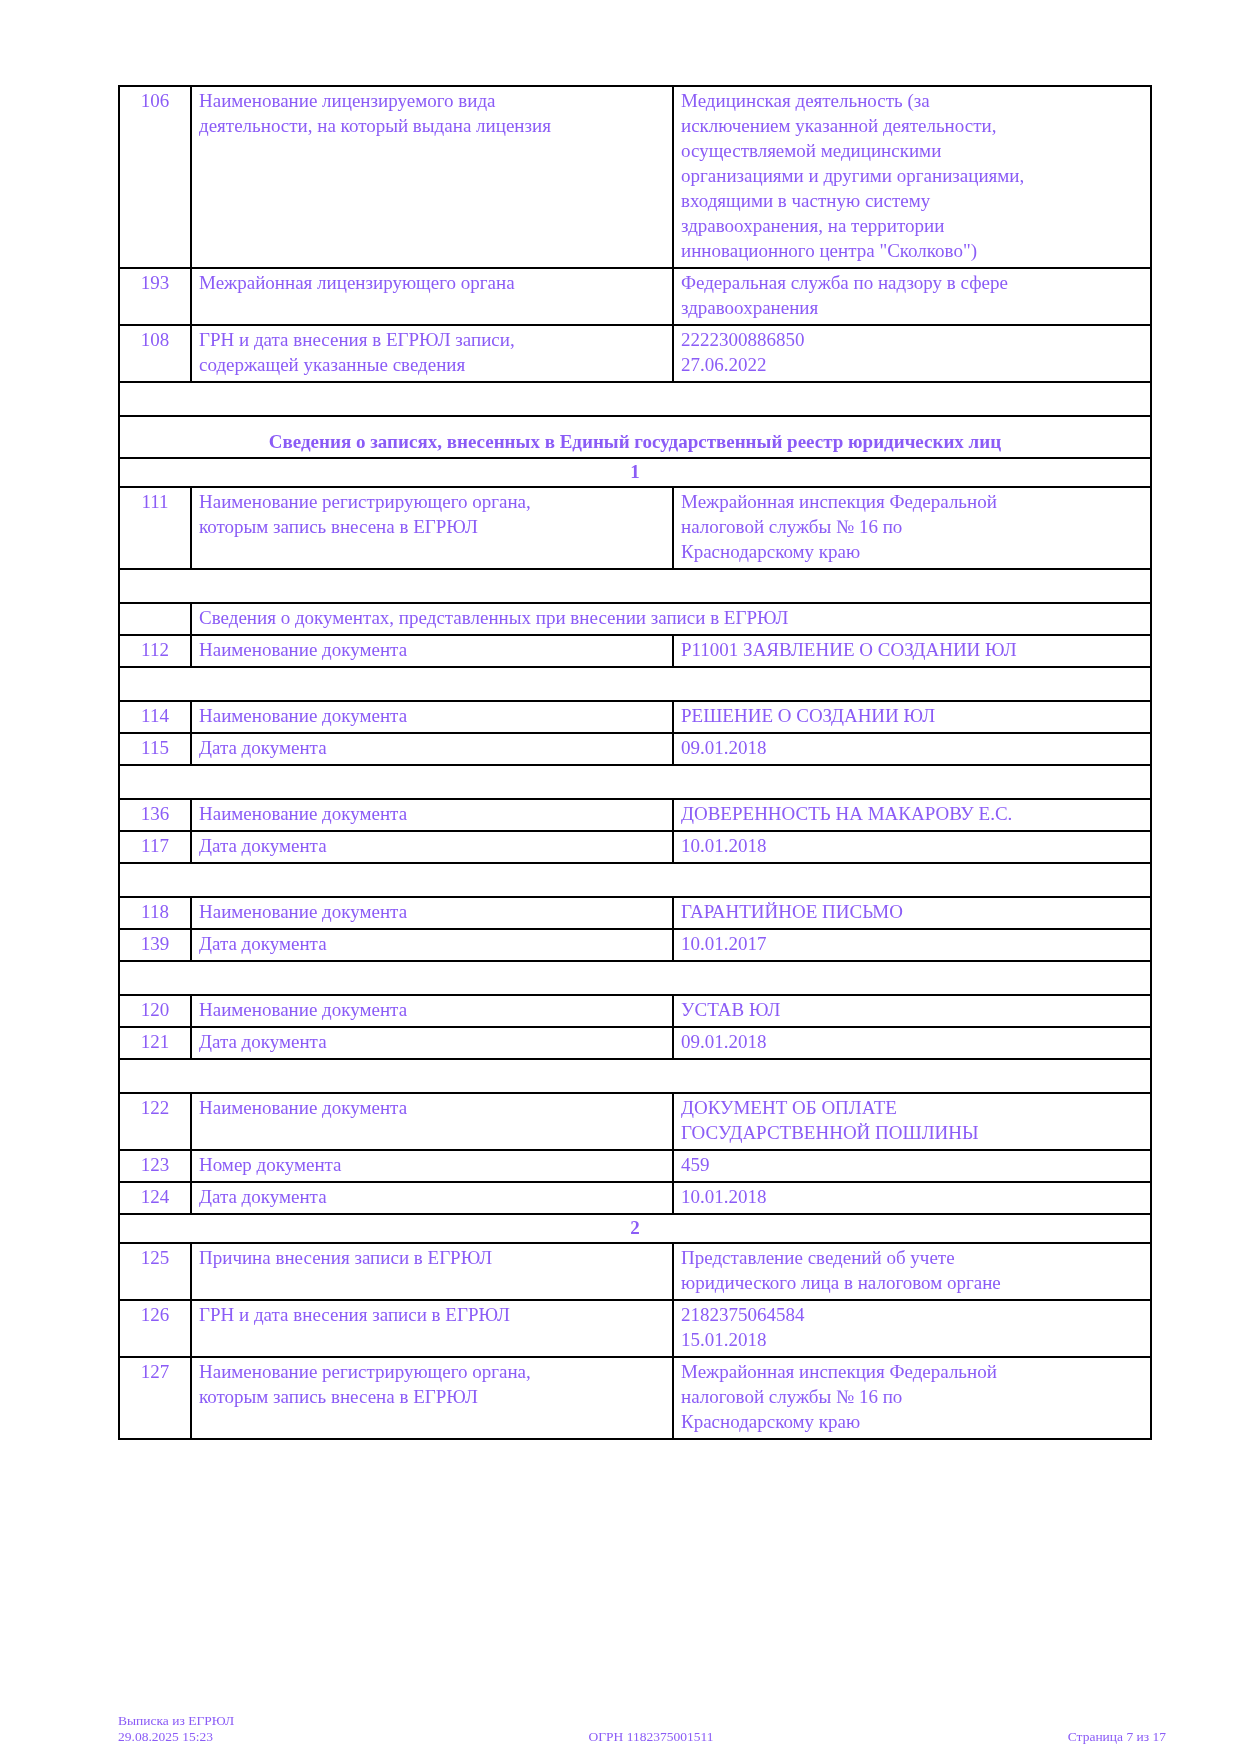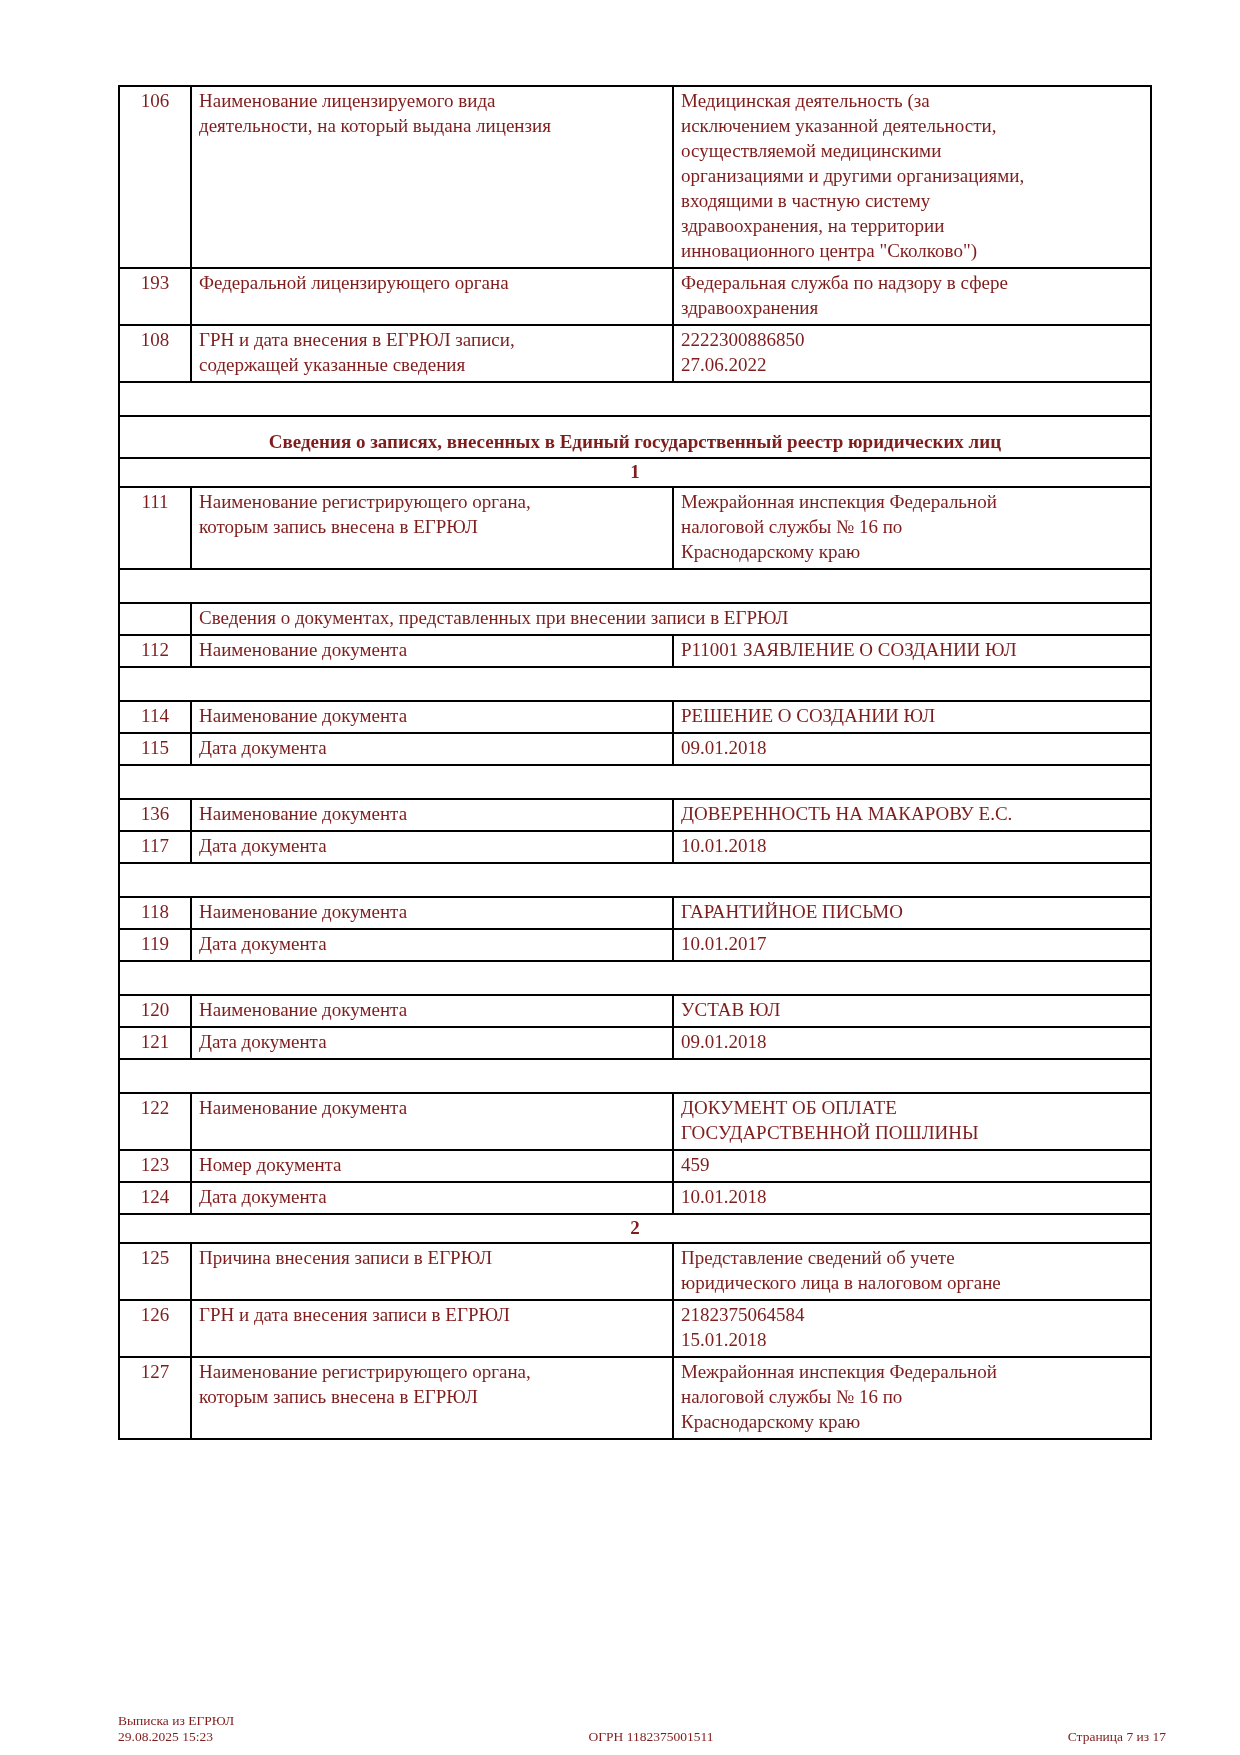--- a/index.html
+++ b/index.html
@@ -3,21 +3,21 @@
 <meta charset="utf-8">
 <style>
   * { margin: 0; padding: 0; box-sizing: border-box; }
   html, body { background: #e9e9e9; }
   .page {
     position: relative;
     width: 1240px;
     height: 1755px;
     background: #ffffff;
     font-family: "Liberation Serif", "DejaVu Serif", serif;
-    color: #7f1d1d;
+    color: #8b5cf6;
     overflow: hidden;
   }
   table.egrul {
     position: absolute;
     left: 118px;
     top: 85px;
     width: 1032px;
     border-collapse: collapse;
     table-layout: fixed;
   }
@@ -83,21 +83,21 @@
         <td class="val">Медицинская деятельность (за
 исключением указанной деятельности,
 осуществляемой медицинскими
 организациями и другими организациями,
 входящими в частную систему
 здравоохранения, на территории
 инновационного центра "Сколково")</td>
       </tr>
       <tr>
         <td class="num">193</td>
-        <td class="lbl">Федеральной лицензирующего органа</td>
+        <td class="lbl">Межрайонная лицензирующего органа</td>
         <td class="val">Федеральная служба по надзору в сфере
 здравоохранения</td>
       </tr>
       <tr>
         <td class="num">108</td>
         <td class="lbl">ГРН и дата внесения в ЕГРЮЛ записи,
 содержащей указанные сведения</td>
         <td class="val">2222300886850
 27.06.2022</td>
       </tr>
@@ -169,21 +169,21 @@
       <tr class="spacer">
           <td colspan="3"></td>
         </tr>
 
       <tr>
         <td class="num">118</td>
         <td class="lbl">Наименование документа</td>
         <td class="val">ГАРАНТИЙНОЕ ПИСЬМО</td>
       </tr>
       <tr>
-        <td class="num">119</td>
+        <td class="num">139</td>
         <td class="lbl">Дата документа</td>
         <td class="val">10.01.2017</td>
       </tr>
 
       <tr class="spacer">
           <td colspan="3"></td>
         </tr>
 
       <tr>
         <td class="num">120</td>

